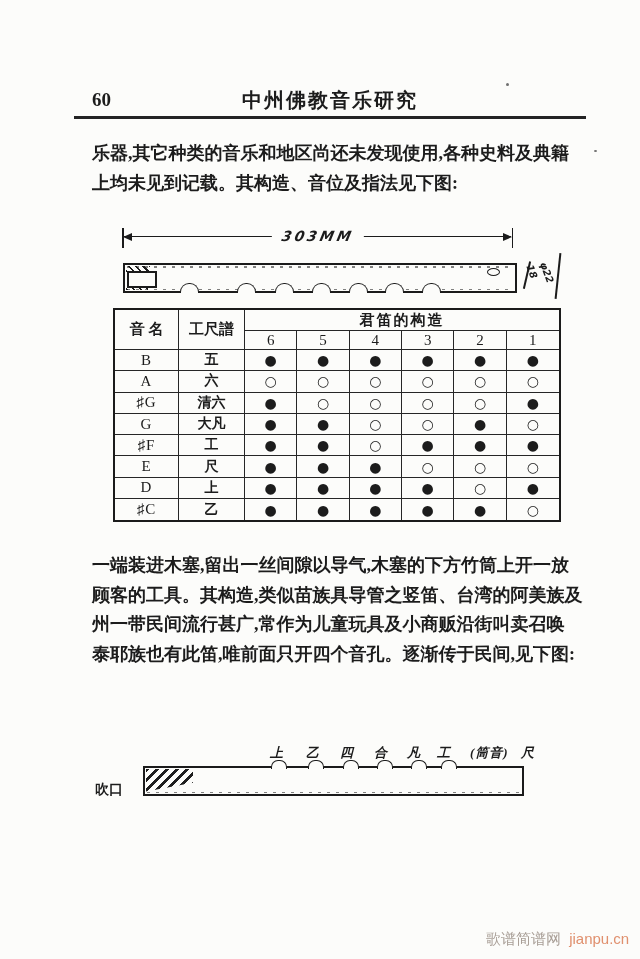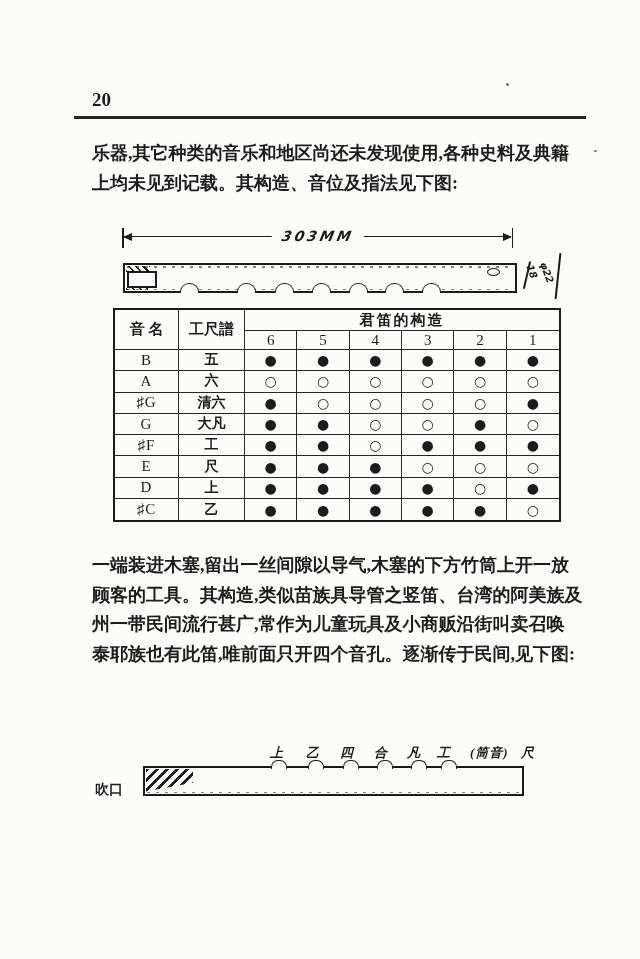--- a/index.html
+++ b/index.html
@@ -92,21 +92,22 @@
   .watermark{position:absolute;left:486px;top:930px;font-size:15px;white-space:nowrap;
     font-family:"Liberation Sans","DejaVu Sans",sans-serif;}
   .wm-name{color:#a89e96;}
   .wm-url{color:#e0906e;margin-left:4px;}
 </style>
 </head>
 <body>
 
 <div id="page">
 
-  <div class="page-number">20</div>
+  <div class="page-number">60</div>
+  <div class="header-title">中州佛教音乐研究</div>
   <div class="header-rule"></div>
   <div class="speck" style="left:506px;top:83px;width:3px;height:3px;"></div>
   <div class="speck" style="left:594px;top:150px;width:3px;height:2px;"></div>
 
   <div class="para para-intro">
     <div class="tline">乐器,其它种类的音乐和地区尚还未发现使用,各种史料及典籍</div>
     <div class="tline">上均未见到记载。其构造、音位及指法见下图:</div>
   </div>
 
   <div class="dim-line">
@@ -244,14 +245,18 @@
       <div class="notch" style="left: 163px;"></div>
       <div class="notch" style="left: 198px;"></div>
       <div class="notch" style="left: 232px;"></div>
       <div class="notch" style="left: 266px;"></div>
       <div class="notch" style="left: 296px;"></div>
     </div>
 
   <div class="para para-9">
   </div>
 
+  <div class="watermark">
+    <span class="wm-name">歌谱简谱网</span>
+    <span class="wm-url">jianpu.cn</span>
+  </div>
 
 </div>
 
 </body></html>

